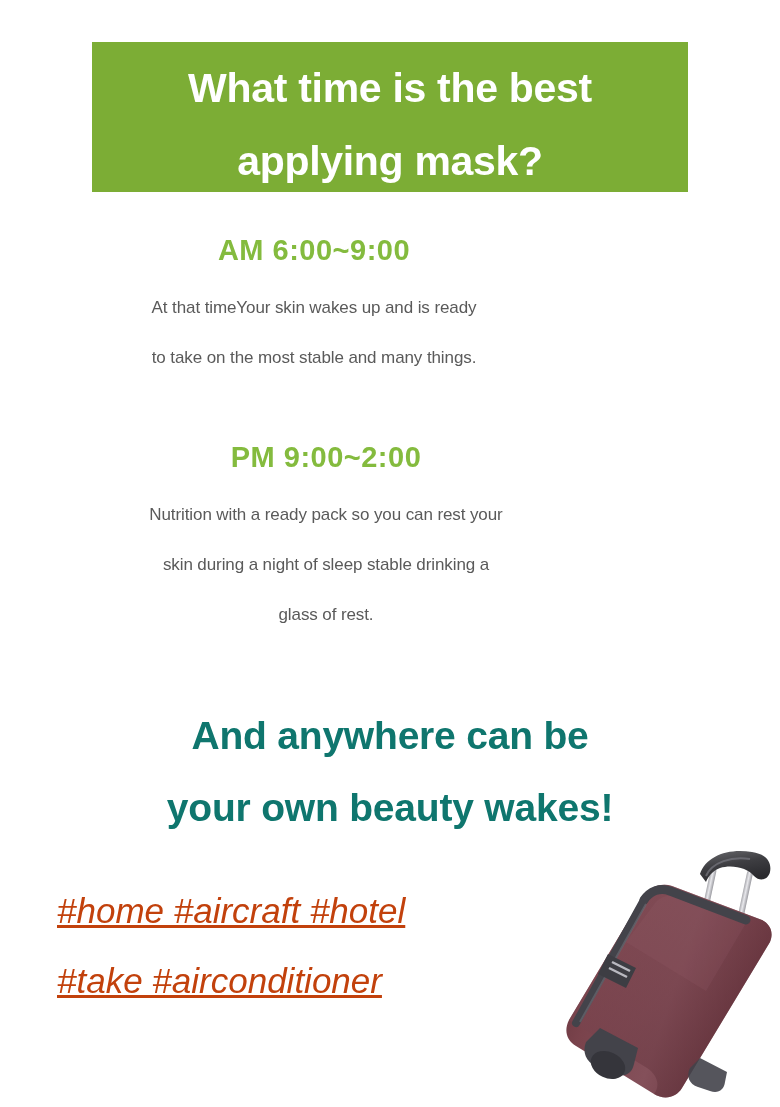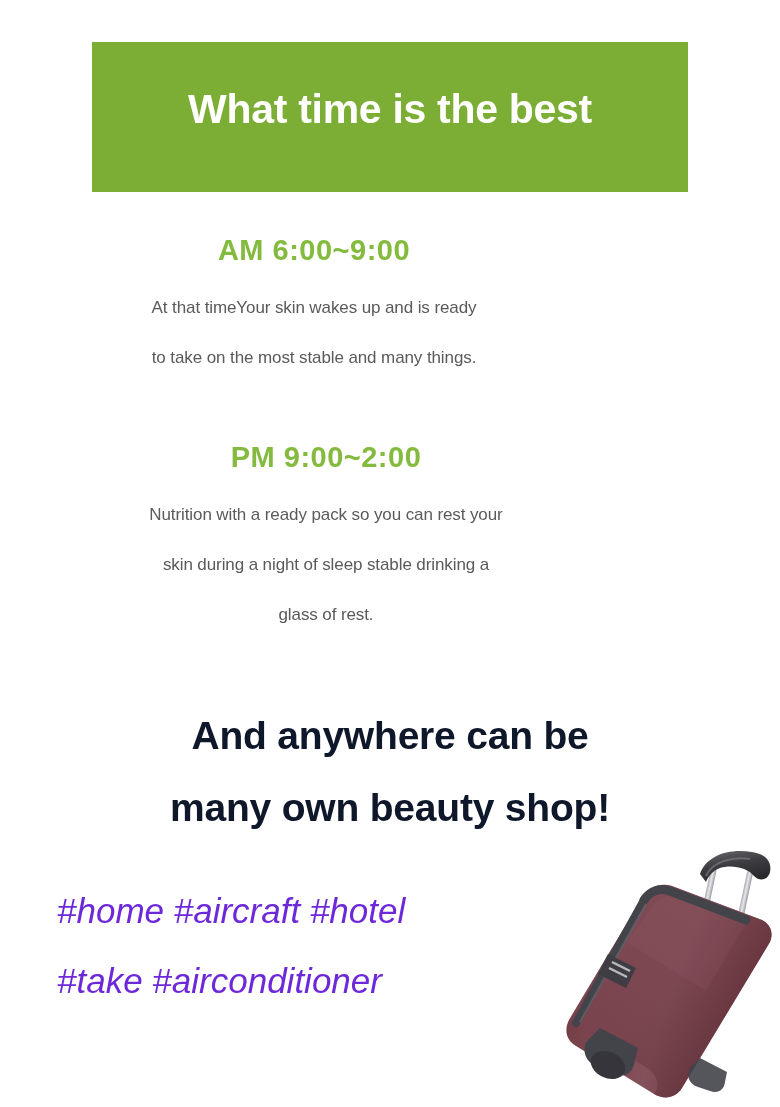--- a/index.html
+++ b/index.html
@@ -69,78 +69,80 @@
 
   
   .headline {
     position: absolute;
     left: 0;
     top: 700px;
     width: 780px;
     text-align: center;
   }
   .headline-line {
-    color: #0f172a;
+    color: #0f766e;
     font-weight: bold;
     font-size: 39px;
     line-height: 72px;
     letter-spacing: -0.2px;
     white-space: nowrap;
   }
 
   
   .tags {
     position: absolute;
     left: 57px;
     top: 876px;
     width: 500px;
     text-align: left;
   }
   .tag-line {
-    color: #6d28d9;
+    color: #c2410c;
     font-style: italic;
     font-size: 35px;
     line-height: 70px;
     letter-spacing: 0px;
     white-space: nowrap;
+    text-decoration: underline;
   }
 
   
   .suitcase {
     position: absolute;
     left: 556px;
     top: 846px;
     width: 224px;
     height: 261px;
   }
   .suitcase svg { display: block; }
 </style>
 </head>
 <body>
 
 <div class="banner">
   <div class="banner-line l1">What time is the best</div>
+  <div class="banner-line l2">applying mask?</div>
 </div>
 
 <div class="section sec-am">
   <div class="time-head">AM 6:00~9:00</div>
   <div class="body-line">At that timeYour skin wakes up and is ready</div>
   <div class="body-line">to take on the most stable and many things.</div>
 </div>
 
 <div class="section sec-pm">
   <div class="time-head">PM 9:00~2:00</div>
   <div class="body-line">Nutrition with a ready pack so you can rest your</div>
   <div class="body-line">skin during a night of sleep stable drinking a</div>
   <div class="body-line">glass of rest.</div>
 </div>
 
 <div class="headline">
   <div class="headline-line">And anywhere can be</div>
-  <div class="headline-line">many own beauty shop!</div>
+  <div class="headline-line">your own beauty wakes!</div>
 </div>
 
 <div class="tags">
   <div class="tag-line">#home #aircraft #hotel</div>
   <div class="tag-line">#take #airconditioner</div>
 </div>
 
 <div class="suitcase">
   <svg width="224" height="261" viewBox="0 0 224 261" xmlns="http://www.w3.org/2000/svg">
     <defs>

